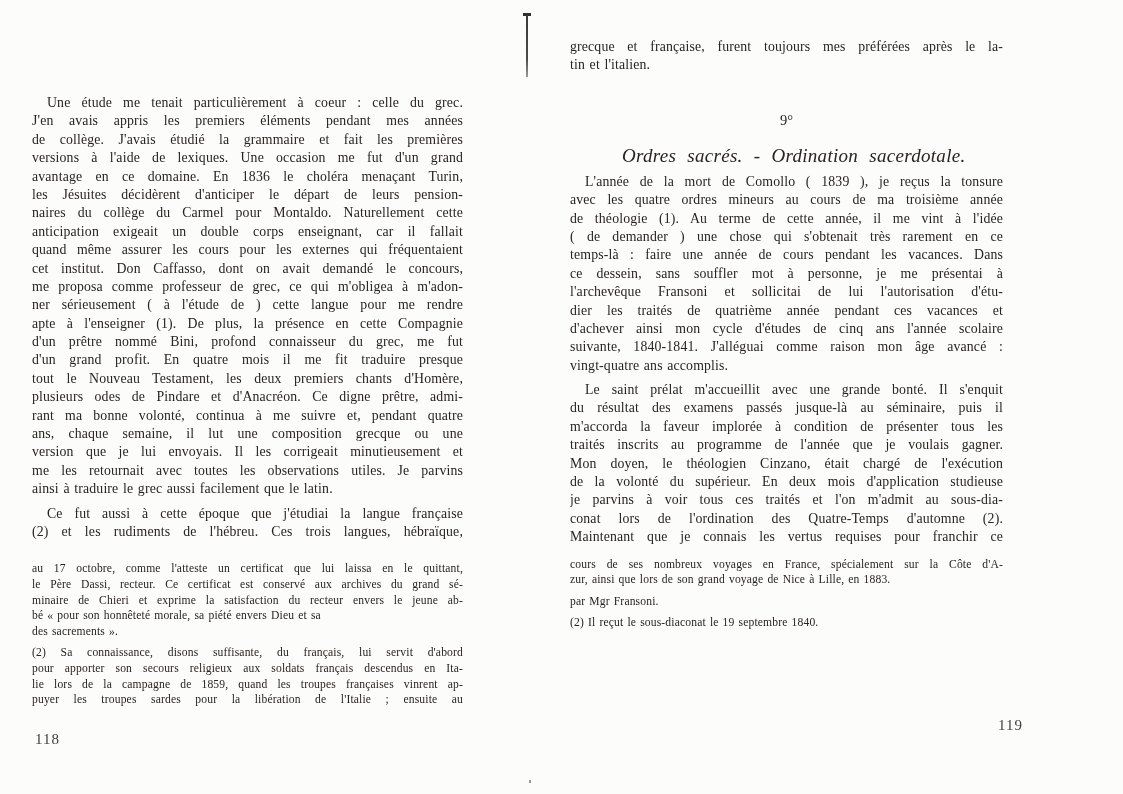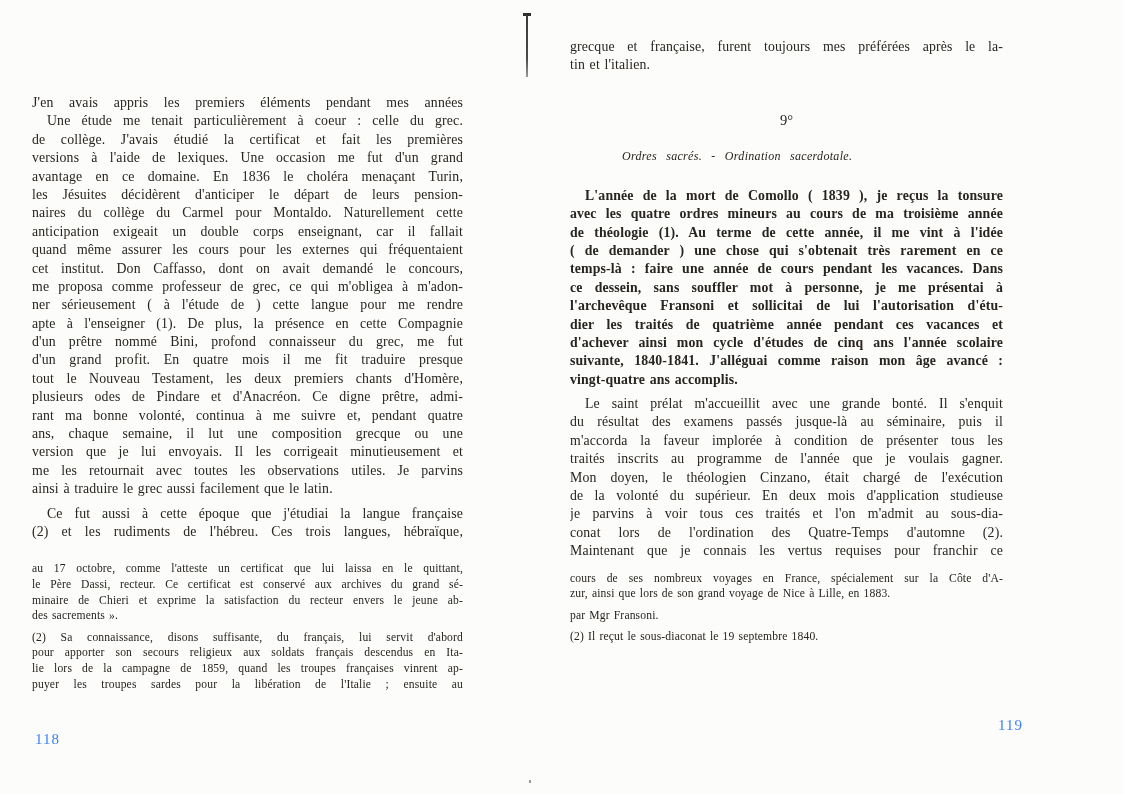--- a/index.html
+++ b/index.html
@@ -49,34 +49,34 @@
   .sec-num {
     margin-top: 36px;
     text-align: center;
     font-size: 14.5px;
     line-height: 18px;
     height: 18px;
   }
   .sec-title {
     margin-top: 18px;
     font-style: italic;
-    font-size: 12px;
+    font-size: 19px;
     line-height: 18px;
     height: 18px;
     padding-left: 52px;
     word-spacing: 6px;
     letter-spacing: 0.3px;
   }
-  .sec-title + .body-block { margin-top: 22px; font-weight: bold; }
+  .sec-title + .body-block { margin-top: 8px; }
 
   .pagenum {
     position: absolute;
     font-size: 15px;
     letter-spacing: 1px;
-    color: #3b82f6;
+    color: #404040;
   }
   .pn-left  { left: 35px;  top: 731px; }
   .pn-right { left: 998px; top: 717px; }
 
   .spine-cap {
     position: absolute;
     left: 523px; top: 13px;
     width: 8px; height: 3px;
     background: #2e2e2e;
   }
@@ -96,23 +96,23 @@
 </head>
 <body>
 
 <div class="sheet">
   <div class="spine-cap"></div>
   <div class="spine-line"></div>
   <div class="speck"></div>
 
   <div class="col left-col">
       <div class="para body-block">
+        <div class="line indent">Une étude me tenait particulièrement à coeur : celle du grec.</div>
         <div class="line">J'en avais appris les premiers éléments pendant mes années</div>
-        <div class="line indent">Une étude me tenait particulièrement à coeur : celle du grec.</div>
-        <div class="line">de collège. J'avais étudié la certificat et fait les premières</div>
+        <div class="line">de collège. J'avais étudié la grammaire et fait les premières</div>
         <div class="line">versions à l'aide de lexiques. Une occasion me fut d'un grand</div>
         <div class="line">avantage en ce domaine. En 1836 le choléra menaçant Turin,</div>
         <div class="line">les Jésuites décidèrent d'anticiper le départ de leurs pension-</div>
         <div class="line">naires du collège du Carmel pour Montaldo. Naturellement cette</div>
         <div class="line">anticipation exigeait un double corps enseignant, car il fallait</div>
         <div class="line">quand même assurer les cours pour les externes qui fréquentaient</div>
         <div class="line">cet institut. Don Caffasso, dont on avait demandé le concours,</div>
         <div class="line">me proposa comme professeur de grec, ce qui m'obligea à m'adon-</div>
         <div class="line">ner sérieusement ( à l'étude de ) cette langue pour me rendre</div>
         <div class="line">apte à l'enseigner (1). De plus, la présence en cette Compagnie</div>
@@ -127,20 +127,21 @@
         <div class="line left">ainsi à traduire le grec aussi facilement que le latin.</div>
       </div>
       <div class="para body-block">
         <div class="line indent">Ce fut aussi à cette époque que j'étudiai la langue française</div>
         <div class="line">(2) et les rudiments de l'hébreu. Ces trois langues, hébraïque,</div>
       </div>
       <div class="para footnote-block">
         <div class="line">au 17 octobre, comme l'atteste un certificat que lui laissa en le quittant,</div>
         <div class="line">le Père Dassi, recteur. Ce certificat est conservé aux archives du grand sé-</div>
         <div class="line">minaire de Chieri et exprime la satisfaction du recteur envers le jeune ab-</div>
+        <div class="line left">bé « pour son honnêteté morale, sa piété envers Dieu et sa</div>
         <div class="line left">des sacrements ».</div>
       </div>
       <div class="para footnote-block">
         <div class="line">(2) Sa connaissance, disons suffisante, du français, lui servit d'abord</div>
         <div class="line">pour apporter son secours religieux aux soldats français descendus en Ita-</div>
         <div class="line">lie lors de la campagne de 1859, quand les troupes françaises vinrent ap-</div>
         <div class="line">puyer les troupes sardes pour la libération de l'Italie ; ensuite au</div>
       </div>
     </div>
   <div class="col right-col">

